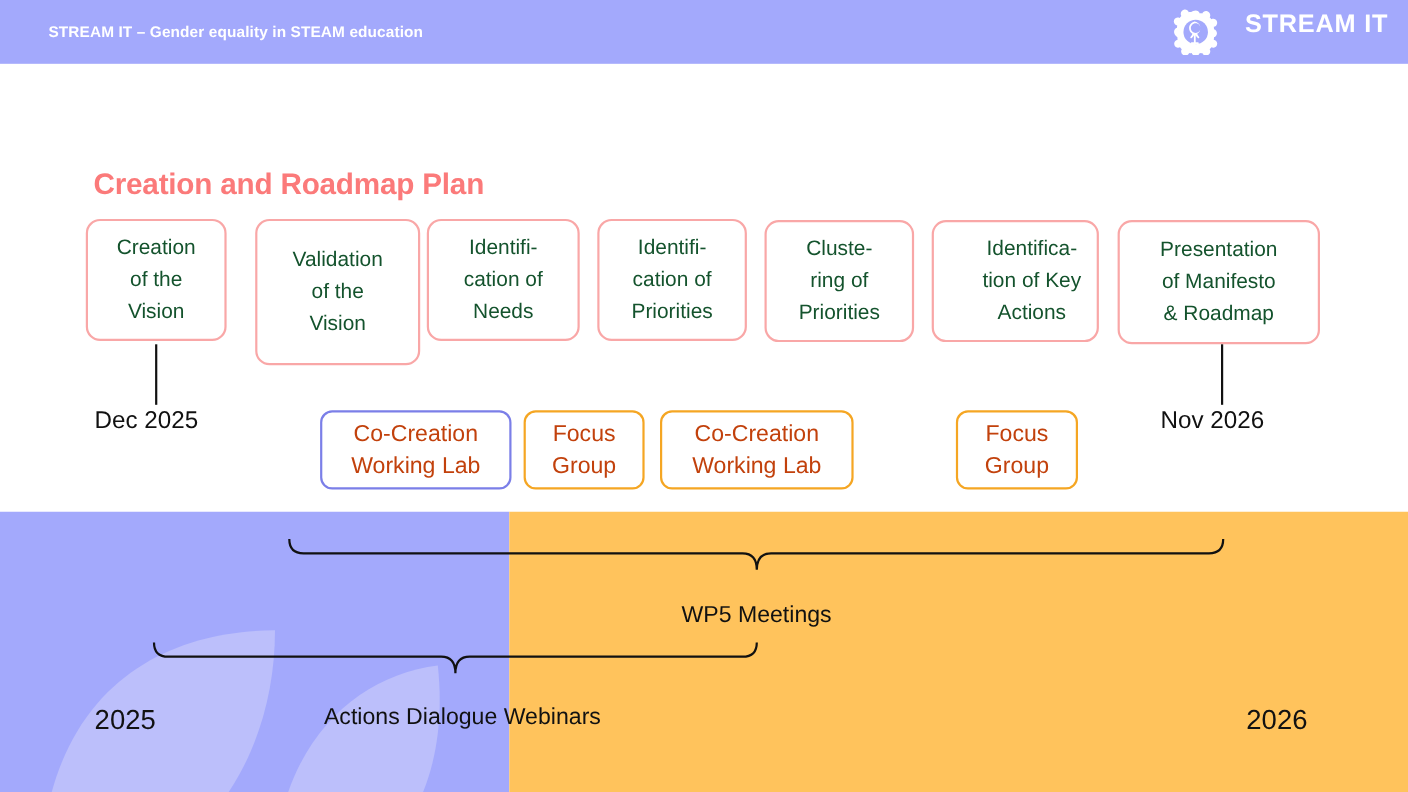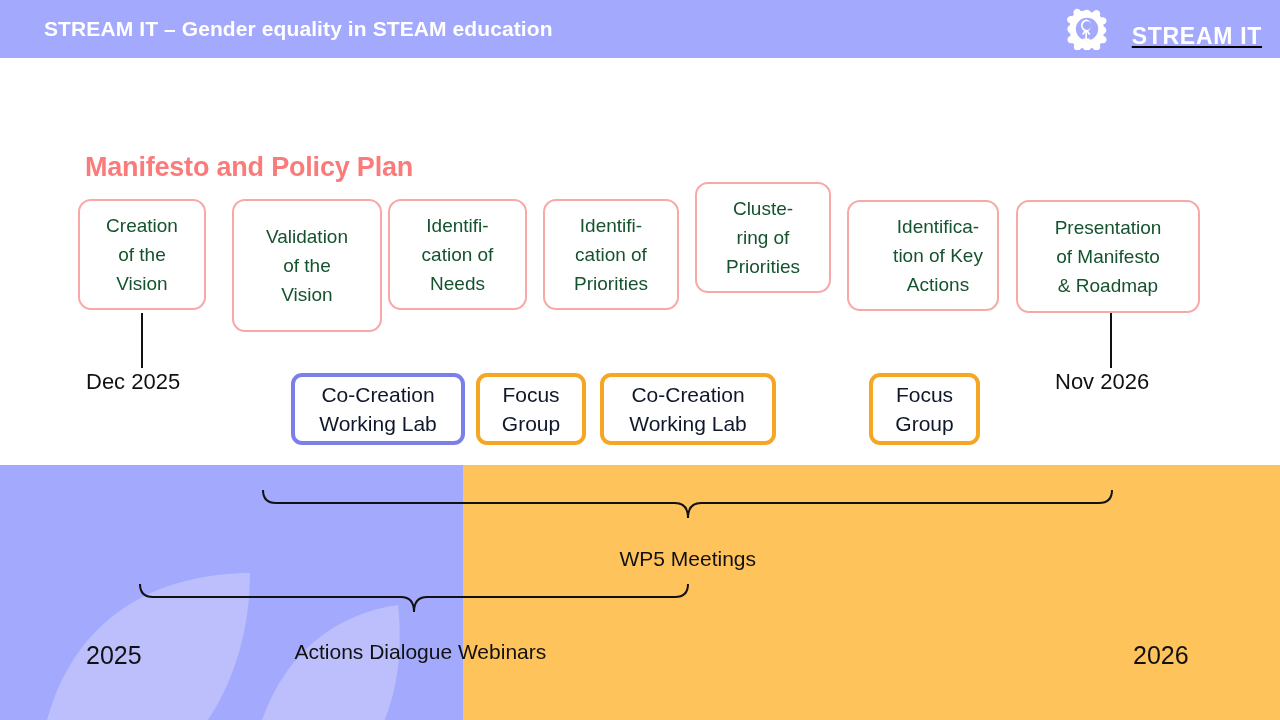--- a/index.html
+++ b/index.html
@@ -11,24 +11,24 @@
   }
 
   
   #header {
     position:absolute; left:0; top:0; width:1280px; height:58px;
     background:#a3a9fc;
     display:flex; align-items:center; justify-content:space-between;
     padding:0 18px 0 44px;
   }
   #header-title {
-    color:#ffffff; font-size:21px; font-weight:bold;
+    color:#ffffff; font-size:14px; font-weight:bold;
     letter-spacing:0.1px; white-space:nowrap;
   }
-  #brand { display:flex; align-items:flex-end; gap:24px;text-decoration:underline; }
+  #brand { display:flex; align-items:flex-start; gap:24px; }
   #brand-logo { width:42px; height:42px; display:block; }
   #brand-name {
     color:#ffffff; font-size:23px; font-weight:600; letter-spacing:0.7px;
   }
 
   
   #roadmap-title {
     position:absolute; left:85px; top:152px;
     color:#fb7a7a; font-size:27px; font-weight:bold; letter-spacing:-0.2px;
   }
@@ -51,25 +51,25 @@
   .tick {
     position:absolute; width:2px; background:#111111;
   }
   .date-label {
     position:absolute; color:#111111; font-size:22px; white-space:nowrap;
   }
 
   
   .event-box {
     position:absolute;
-    border:4px solid #0f172a; border-radius:11px;
+    border:2px solid #0f172a; border-radius:11px;
     background:#ffffff;
     display:flex; align-items:center; justify-content:center;
     text-align:center;
-    color:#0f172a; font-size:21px; line-height:29px;
+    color:#c2410c; font-size:21px; line-height:29px;
     white-space:pre-line;
   }
 
   
   #bottom-band {
     position:absolute; left:0; top:465px; width:1280px; height:255px;
     overflow:hidden;
   }
   #band-purple {
     position:absolute; left:0; top:0; width:463px; height:255px;
@@ -96,36 +96,36 @@
   <div id="brand">
     <svg id="brand-logo" viewBox="0 0 64 64">
       <path fill="#ffffff" d="M32 2.5c2.6 0 4.8 1.6 5.7 3.9 1.1-.15 2.3-.1 3.4.15.9-2.3 3.2-3.9 5.8-3.6 3 .35 5.3 2.9 5.3 5.9 0 1.1-.3 2.1-.85 3 .9.8 1.7 1.7 2.4 2.7.95-.5 2-.7 3.1-.6 3 .3 5.2 3 4.9 6-.25 2.6-2.2 4.6-4.7 5 .2 1.1.3 2.2.3 3.3 2.4.75 4.1 3 4.1 5.6 0 2.6-1.7 4.85-4.1 5.6 0 1.15-.1 2.25-.3 3.35 2.5.4 4.45 2.4 4.7 5 .3 3-1.9 5.7-4.9 6-1.1.1-2.15-.1-3.1-.6-.7 1-1.5 1.9-2.4 2.7.55.9.85 1.9.85 3 0 3-2.3 5.55-5.3 5.9-2.6.3-4.9-1.3-5.8-3.6-1.1.25-2.3.3-3.4.15-.9 2.3-3.1 3.9-5.7 3.9s-4.8-1.6-5.7-3.9c-1.1.15-2.3.1-3.4-.15-.9 2.3-3.2 3.9-5.8 3.6-3-.35-5.3-2.9-5.3-5.9 0-1.1.3-2.1.85-3-.9-.8-1.7-1.7-2.4-2.7-.95.5-2 .7-3.1.6-3-.3-5.2-3-4.9-6 .25-2.6 2.2-4.6 4.7-5-.2-1.1-.3-2.2-.3-3.35C3.7 36.85 2 34.6 2 32c0-2.6 1.7-4.85 4.1-5.6 0-1.1.1-2.2.3-3.3-2.5-.4-4.45-2.4-4.7-5-.3-3 1.9-5.7 4.9-6 1.1-.1 2.15.1 3.1.6.7-1 1.5-1.9 2.4-2.7-.55-.9-.85-1.9-.85-3 0-3 2.3-5.55 5.3-5.9 2.6-.3 4.9 1.3 5.8 3.6 1.1-.25 2.3-.3 3.4-.15C27.2 4.1 29.4 2.5 32 2.5z"></path>
       <circle cx="32" cy="32" r="17" fill="#a3a9fc"></circle>
       <path fill="#ffffff" d="M32 17.5c-5.1 0-9.2 4.1-9.2 9.2 0 3.4 1.85 6.4 4.6 8-.35 1.5-1.2 2.9-2.45 3.9-.55.45-.65 1.25-.2 1.8.45.55 1.25.65 1.8.2 1.3-1.05 2.3-2.4 2.95-3.9v9.7h-3.1c-.7 0-1.25.55-1.25 1.25s.55 1.25 1.25 1.25h3.1v2.35c0 .7.55 1.25 1.25 1.25s1.25-.55 1.25-1.25V48.9h3.1c.7 0 1.25-.55 1.25-1.25s-.55-1.25-1.25-1.25h-3.1v-9.7c.65 1.5 1.65 2.85 2.95 3.9.55.45 1.35.35 1.8-.2.45-.55.35-1.35-.2-1.8-1.25-1-2.1-2.4-2.45-3.9 2.75-1.6 4.6-4.6 4.6-8 0-5.1-4.1-9.2-9.2-9.2zm0 2.5c3.7 0 6.7 3 6.7 6.7s-3 6.7-6.7 6.7-6.7-3-6.7-6.7 3-6.7 6.7-6.7z"></path>
     </svg>
     <div id="brand-name">STREAM IT</div>
   </div>
 </div>
 
-<div id="roadmap-title" style="color: rgb(251, 122, 122);">Manifesto and Policy Plan</div>
+<div id="roadmap-title" style="color: rgb(251, 122, 122);">Creation and Roadmap Plan</div>
 
 <div id="milestones">
     <div class="milestone" style="left: 78px; top: 199px; width: 128px; height: 111px; border-color: rgb(249, 167, 167);">Creation
 of the
 Vision</div>
     <div class="milestone" style="left: 232px; top: 199px; width: 150px; height: 133px; border-color: rgb(249, 167, 167);">Validation
 of the
 Vision</div>
     <div class="milestone" style="left: 388px; top: 199px; width: 139px; height: 111px; border-color: rgb(249, 167, 167);">Identifi-
 cation of
 Needs</div>
     <div class="milestone" style="left: 543px; top: 199px; width: 136px; height: 111px; border-color: rgb(249, 167, 167);">Identifi-
 cation of
 Priorities</div>
-    <div class="milestone" style="left: 695px; top: 182px; width: 136px; height: 111px; border-color: rgb(249, 167, 167);">Cluste-
+    <div class="milestone" style="left: 695px; top: 200px; width: 136px; height: 111px; border-color: rgb(249, 167, 167);">Cluste-
 ring of
 Priorities</div>
     <div class="milestone" style="left: 847px; top: 200px; width: 152px; height: 111px; border-color: rgb(249, 167, 167); padding-left: 36px;">Identifica-
 tion of Key
 Actions</div>
     <div class="milestone" style="left: 1016px; top: 200px; width: 184px; height: 113px; border-color: rgb(249, 167, 167);">Presentation
 of Manifesto
 &amp; Roadmap</div>
   </div>
 

